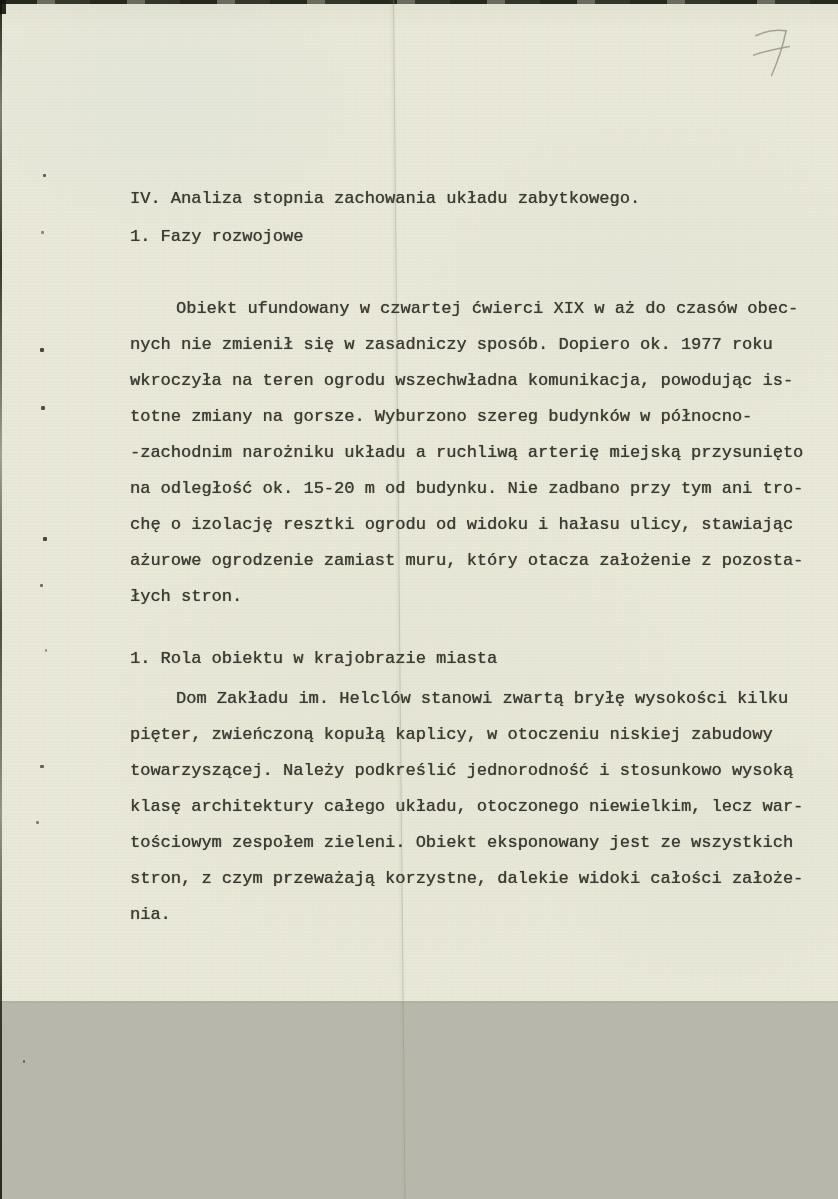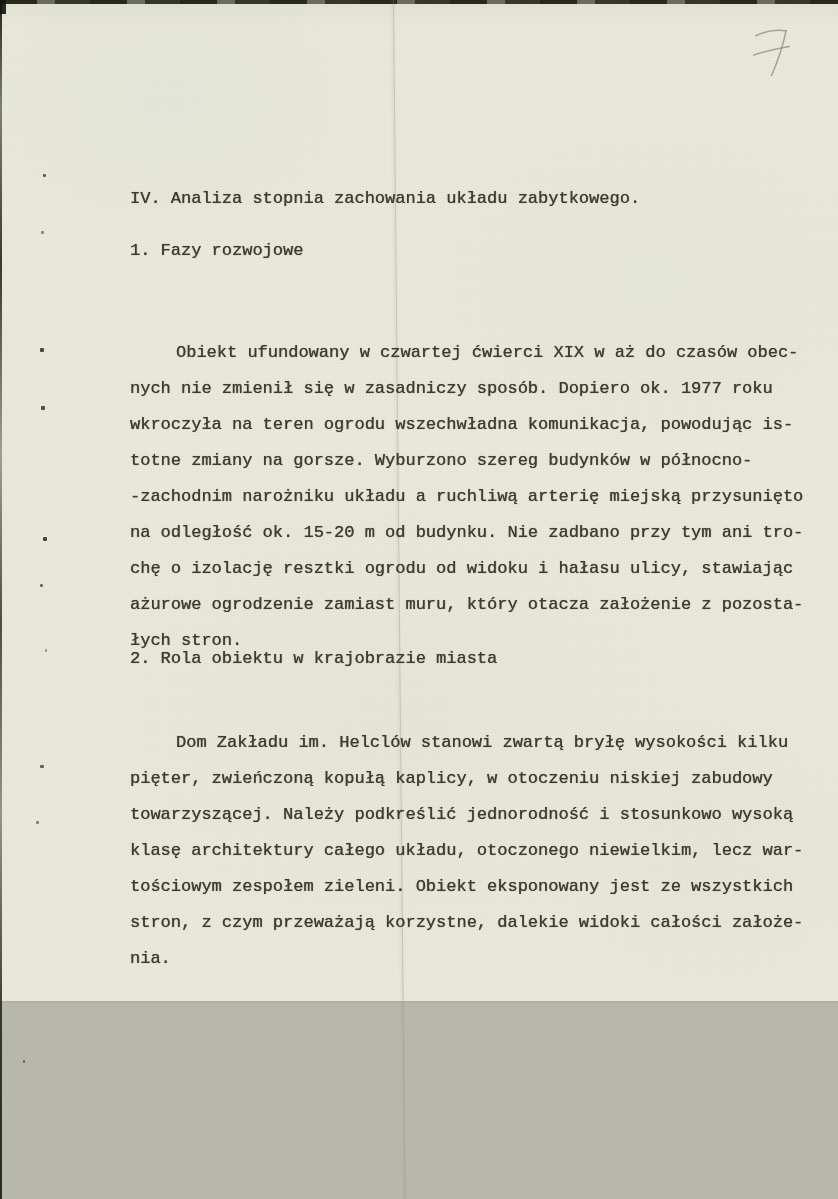--- a/index.html
+++ b/index.html
@@ -58,21 +58,21 @@
   }
   
   .t{
     position:absolute;left:130px;
     font-size:17px;line-height:36px;
     color:rgba(58,57,49,0.94);
     white-space:pre-line;
     letter-spacing:0px;
     text-shadow:0 0 0.8px rgba(62,60,53,0.8), 0.4px 0.4px 0.5px rgba(62,60,53,0.35);
   }
-  .indent{text-indent:46px;margin-top:44px;}
+  .indent{text-indent:46px;}
   
   .pagenum{position:absolute;left:750px;top:26px;width:44px;height:54px;}
   .pagenum path{fill:none;stroke:#98978a;stroke-width:1.4;stroke-linecap:round;opacity:0.85;}
   
   .speck{position:absolute;background:#2b2b22;border-radius:1px;}
 </style>
 </head>
 <body>
 
 <div class="page">
@@ -86,33 +86,33 @@
   <div class="crease"></div>
 
   <svg class="pagenum" viewBox="0 0 40 50" aria-label="7">
     <path d="M5,9 C13,5 23,3 33,4.5"></path>
     <path d="M33,4.5 C30.5,17 26,31 19.5,46"></path>
     <path d="M3,27 C13,23.5 25,21 36,19"></path>
   </svg>
 
   <div class="t" style="top:181px">IV. Analiza stopnia zachowania układu zabytkowego.</div>
 
-  <div class="t" style="top:233px">1. Fazy rozwojowe</div>
+  <div class="t" style="top:219px">1. Fazy rozwojowe</div>
 
   <div class="t indent" style="top:291px">Obiekt ufundowany w czwartej ćwierci XIX w aż do czasów obec-
 nych nie zmienił się w zasadniczy sposób. Dopiero ok. 1977 roku
 wkroczyła na teren ogrodu wszechwładna komunikacja, powodując is-
 totne zmiany na gorsze. Wyburzono szereg budynków w północno-
 -zachodnim narożniku układu a ruchliwą arterię miejską przysunięto
 na odległość ok. 15-20 m od budynku. Nie zadbano przy tym ani tro-
 chę o izolację resztki ogrodu od widoku i hałasu ulicy, stawiając
 ażurowe ogrodzenie zamiast muru, który otacza założenie z pozosta-
 łych stron.</div>
 
-  <div class="t" style="top:641px">2. Rola obiektu w krajobrazie miasta</div>
+  <div class="t" style="top:641px">1. Rola obiektu w krajobrazie miasta</div>
 
   <div class="t indent" style="top:681px">Dom Zakładu im. Helclów stanowi zwartą bryłę wysokości kilku
 pięter, zwieńczoną kopułą kaplicy, w otoczeniu niskiej zabudowy
 towarzyszącej. Należy podkreślić jednorodność i stosunkowo wysoką
 klasę architektury całego układu, otoczonego niewielkim, lecz war-
 tościowym zespołem zieleni. Obiekt eksponowany jest ze wszystkich
 stron, z czym przeważają korzystne, dalekie widoki całości założe-
 nia.</div>
 
   <div class="speck" style="left:43px;top:174px;width:3px;height:3px;opacity:.75"></div>

